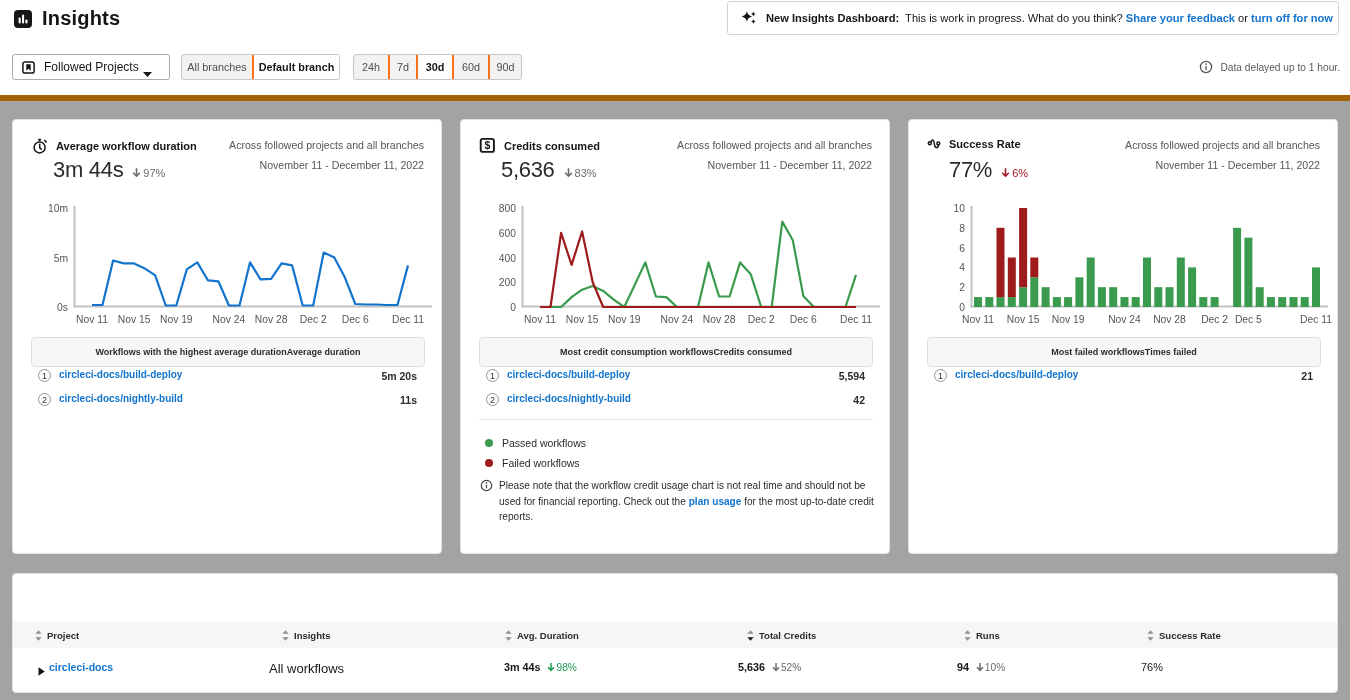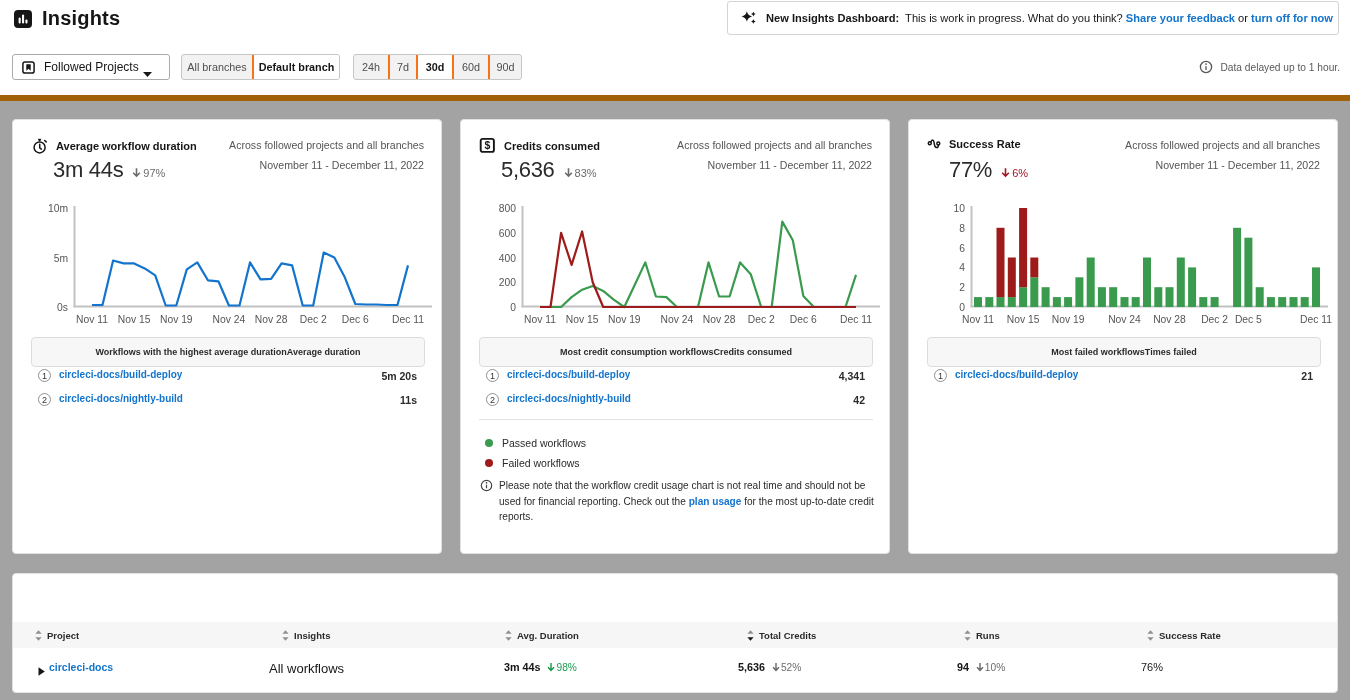--- a/index.html
+++ b/index.html
@@ -170,21 +170,21 @@
         <polyline points="79.0,107.0 89.5,107.0 100.1,107.0 110.6,97.1 121.1,89.7 131.7,86.0 142.2,90.9 152.7,99.6 163.3,107.0 173.8,84.7 184.3,62.4 194.9,96.5 205.4,97.1 215.9,107.0 226.5,107.0 237.0,107.0 247.5,62.4 258.1,96.5 268.6,96.5 279.1,62.4 289.7,74.2 300.2,107.0 310.7,107.0 321.3,21.6 331.8,40.2 342.3,95.9 352.9,107.0 363.4,107.0 373.9,107.0 384.5,107.0 395.0,74.8" fill="none" stroke="#3a9a4d" stroke-width="2.2" stroke-linejoin="round"></polyline>
         <polyline points="79.0,107.0 89.5,107.0 100.1,32.8 110.6,64.9 121.1,31.5 131.7,82.2 142.2,107.0 152.7,107.0 163.3,107.0 173.8,107.0 184.3,107.0 194.9,107.0 205.4,107.0 215.9,107.0 226.5,107.0 237.0,107.0 247.5,107.0 258.1,107.0 268.6,107.0 279.1,107.0 289.7,107.0 300.2,107.0 310.7,107.0 321.3,107.0 331.8,107.0 342.3,107.0 352.9,107.0 363.4,107.0 373.9,107.0 384.5,107.0 395.0,107.0" fill="none" stroke="#9e1b1b" stroke-width="2.2" stroke-linejoin="round"></polyline>
       </svg>
 <div class="mthead">
         <span>Most credit consumption workflows</span>
         <span>Credits consumed</span>
       </div>
       <div class="mtrow" style="top:249px">
         <span class="numc">1</span>
         <a class="lnk">circleci-docs/build-deploy</a>
-        <span class="mtval">4,341</span>
+        <span class="mtval">5,594</span>
       </div>
       <div class="mtrow" style="top:273px">
         <span class="numc">2</span>
         <a class="lnk">circleci-docs/nightly-build</a>
         <span class="mtval">42</span>
       </div>
 <div class="divider"></div>
 <div class="legend" style="top:317px"><span class="dot" style="background:#3a9a4d"></span>Passed workflows</div>
 <div class="legend" style="top:337px"><span class="dot" style="background:#9e1b1b"></span>Failed workflows</div>
 <div class="note">

